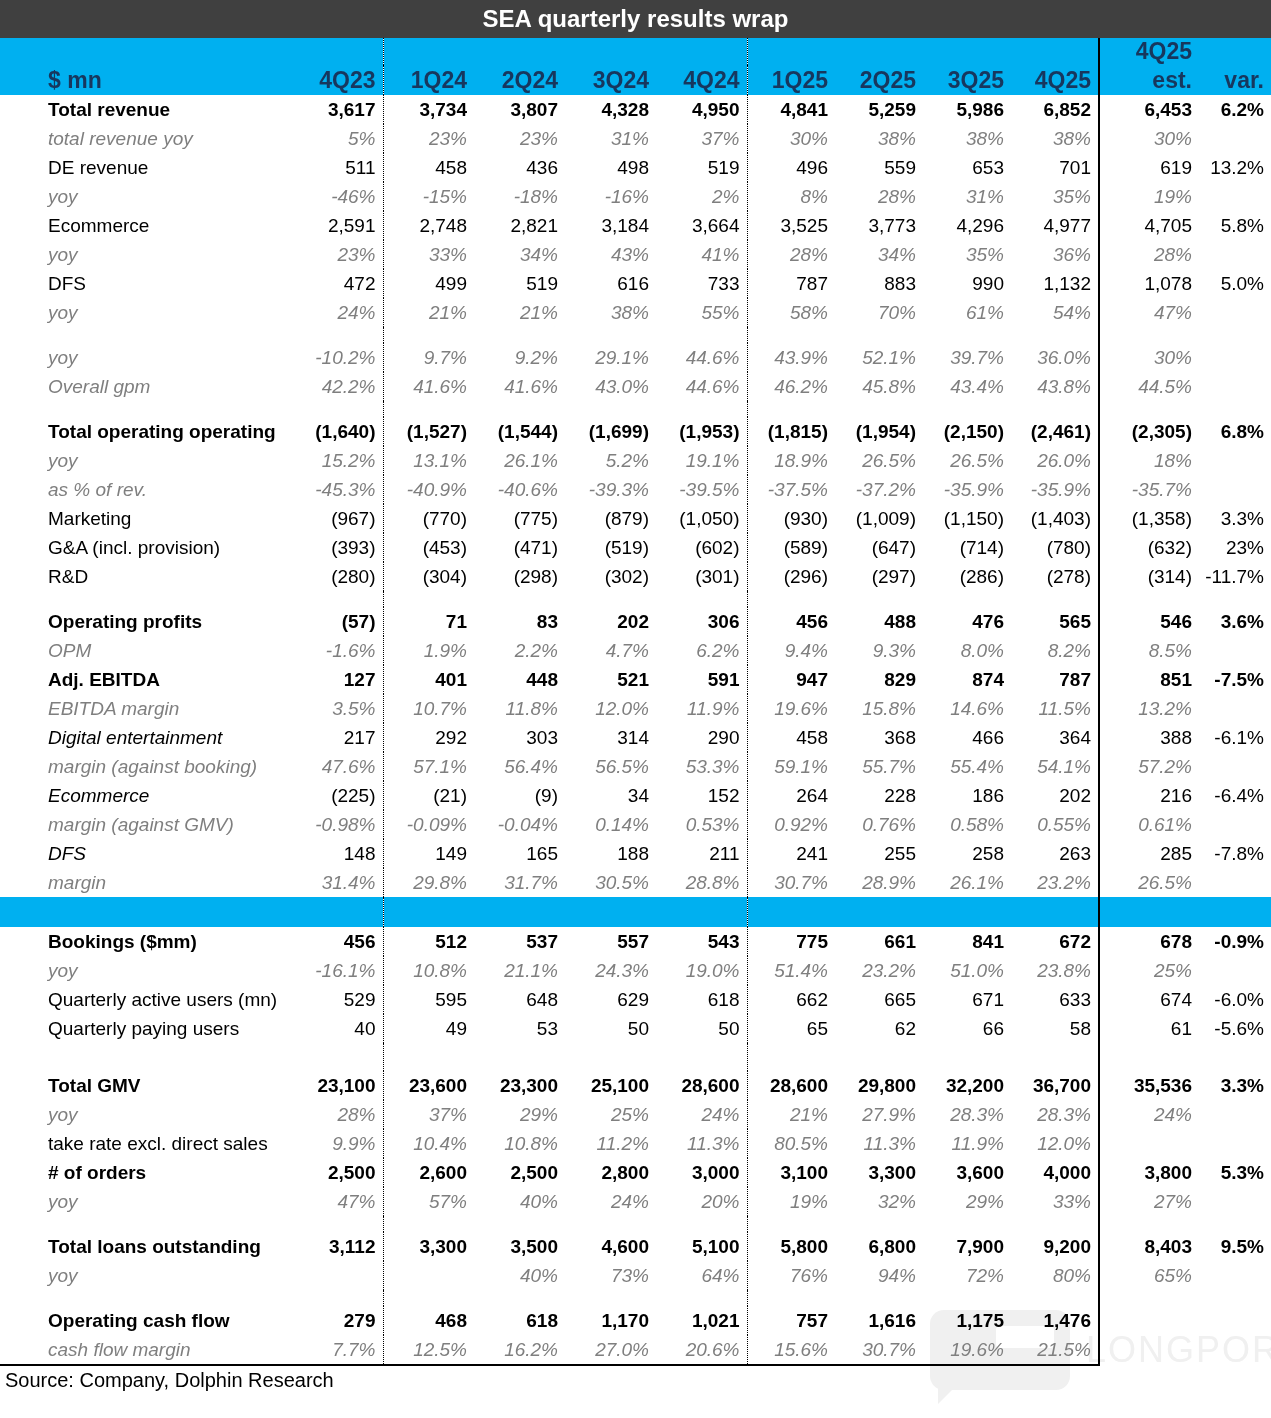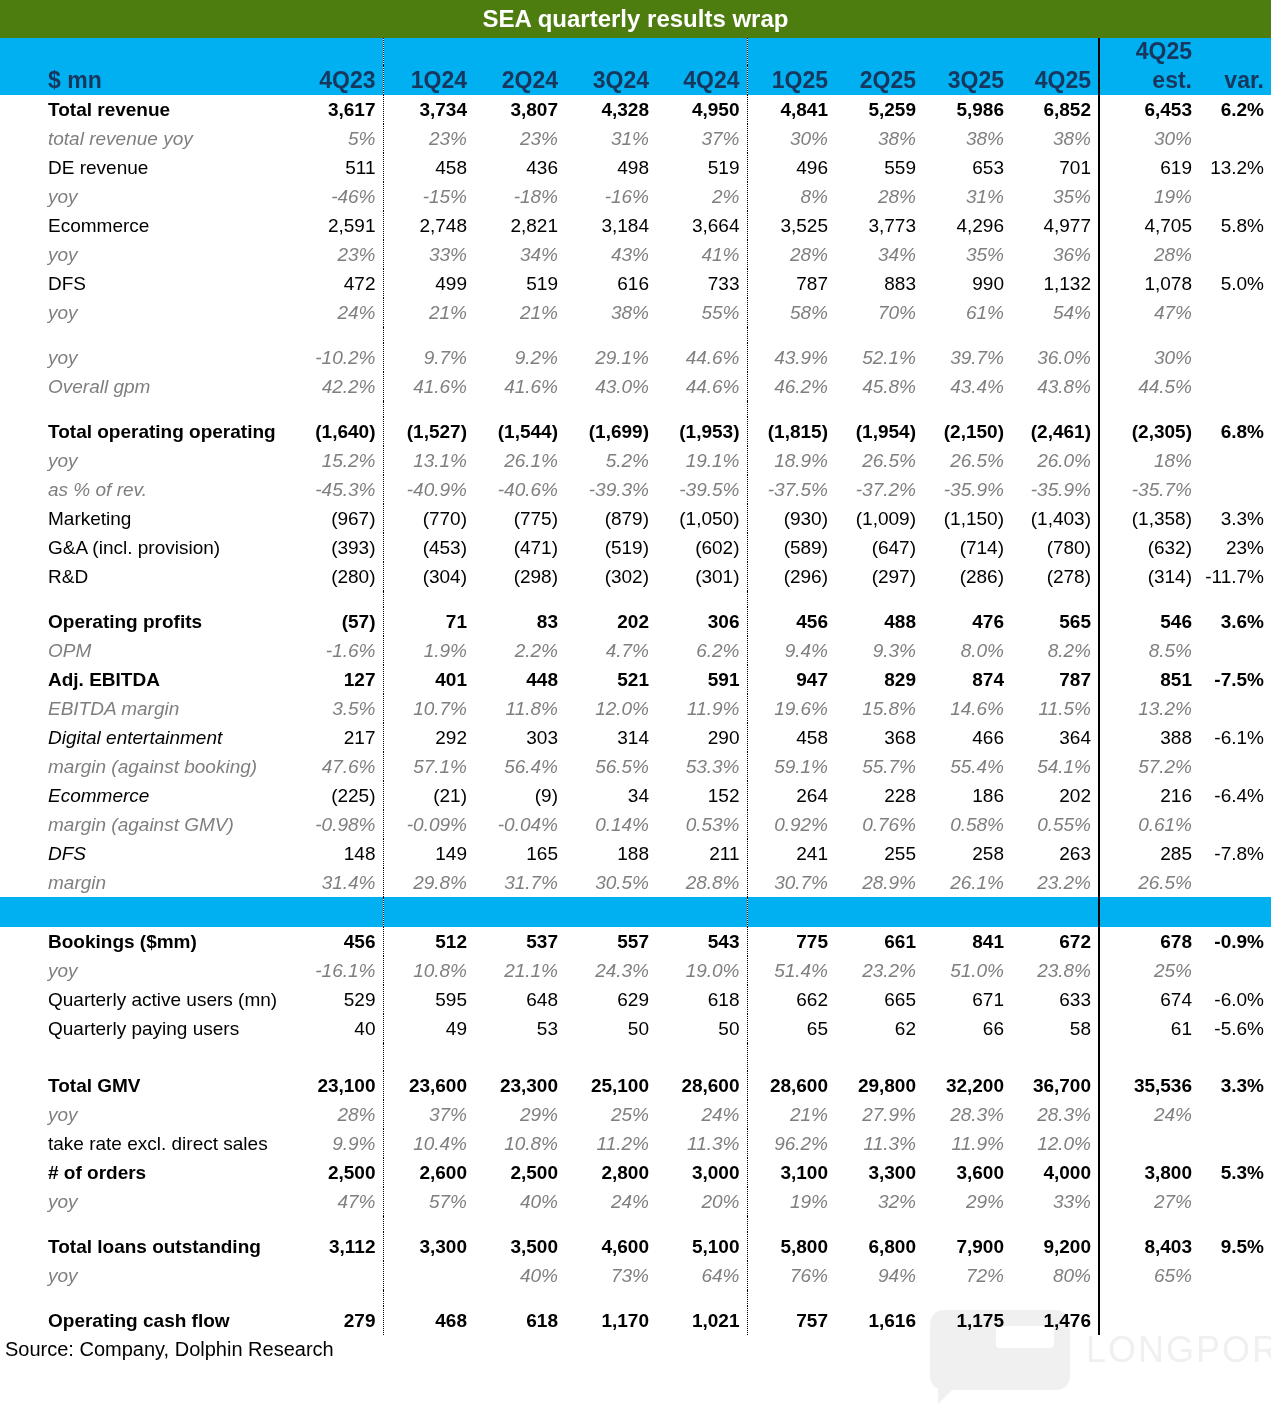--- a/index.html
+++ b/index.html
@@ -1,21 +1,21 @@
 <!DOCTYPE html>
 <html><head>
 <meta charset="utf-8">
 <style>
   html,body{margin:0;padding:0;}
   body{
     width:1271px;height:1418px;background:#ffffff;position:relative;overflow:hidden;
     font-family:"Liberation Sans",sans-serif;color:#000;
   }
   .title-bar{
-    height:38px;background:#4d7c0f;color:#fff;
+    height:38px;background:#404040;color:#fff;
     display:flex;align-items:center;justify-content:center;
     font-size:24px;font-weight:700;position:relative;z-index:2;
   }
   table{
     border-collapse:collapse;table-layout:fixed;width:1271px;
     position:relative;z-index:2;font-size:19px;background:transparent;
   }
   td{
     height:29px;padding:0 7px 0 5px;text-align:right;white-space:nowrap;
     overflow:hidden;vertical-align:middle;
@@ -623,21 +623,21 @@
         <td class="g">24%</td>
         <td class="g"></td>
       </tr>
       <tr>
         <td class="lbl">take rate excl. direct sales</td>
         <td class="g d1">9.9%</td>
         <td class="g">10.4%</td>
         <td class="g">10.8%</td>
         <td class="g">11.2%</td>
         <td class="g d1">11.3%</td>
-        <td class="g">96.2%</td>
+        <td class="g">80.5%</td>
         <td class="g">11.3%</td>
         <td class="g">11.9%</td>
         <td class="g s1">12.0%</td>
         <td class="g"></td>
         <td class="g"></td>
       </tr>
       <tr>
         <td class="lbl b"># of orders</td>
         <td class="b d1">2,500</td>
         <td class="b">2,600</td>
@@ -728,20 +728,34 @@
         <td class="b">618</td>
         <td class="b">1,170</td>
         <td class="b d1">1,021</td>
         <td class="b">757</td>
         <td class="b">1,616</td>
         <td class="b">1,175</td>
         <td class="b s1">1,476</td>
         <td class="b"></td>
         <td class="b"></td>
       </tr>
+      <tr>
+        <td class="lbl g bot">cash flow margin</td>
+        <td class="g d1 bot">7.7%</td>
+        <td class="g bot">12.5%</td>
+        <td class="g bot">16.2%</td>
+        <td class="g bot">27.0%</td>
+        <td class="g d1 bot">20.6%</td>
+        <td class="g bot">15.6%</td>
+        <td class="g bot">30.7%</td>
+        <td class="g bot">19.6%</td>
+        <td class="g s1 bot">21.5%</td>
+        <td class="g"></td>
+        <td class="g"></td>
+      </tr>
     </tbody>
 </table>
 
 <div class="source">Source: Company, Dolphin Research</div>
 
 <div class="watermark">
   <div class="wm-logo"></div>
   <div class="wm-text">LONGPORT</div>
 </div>
 

